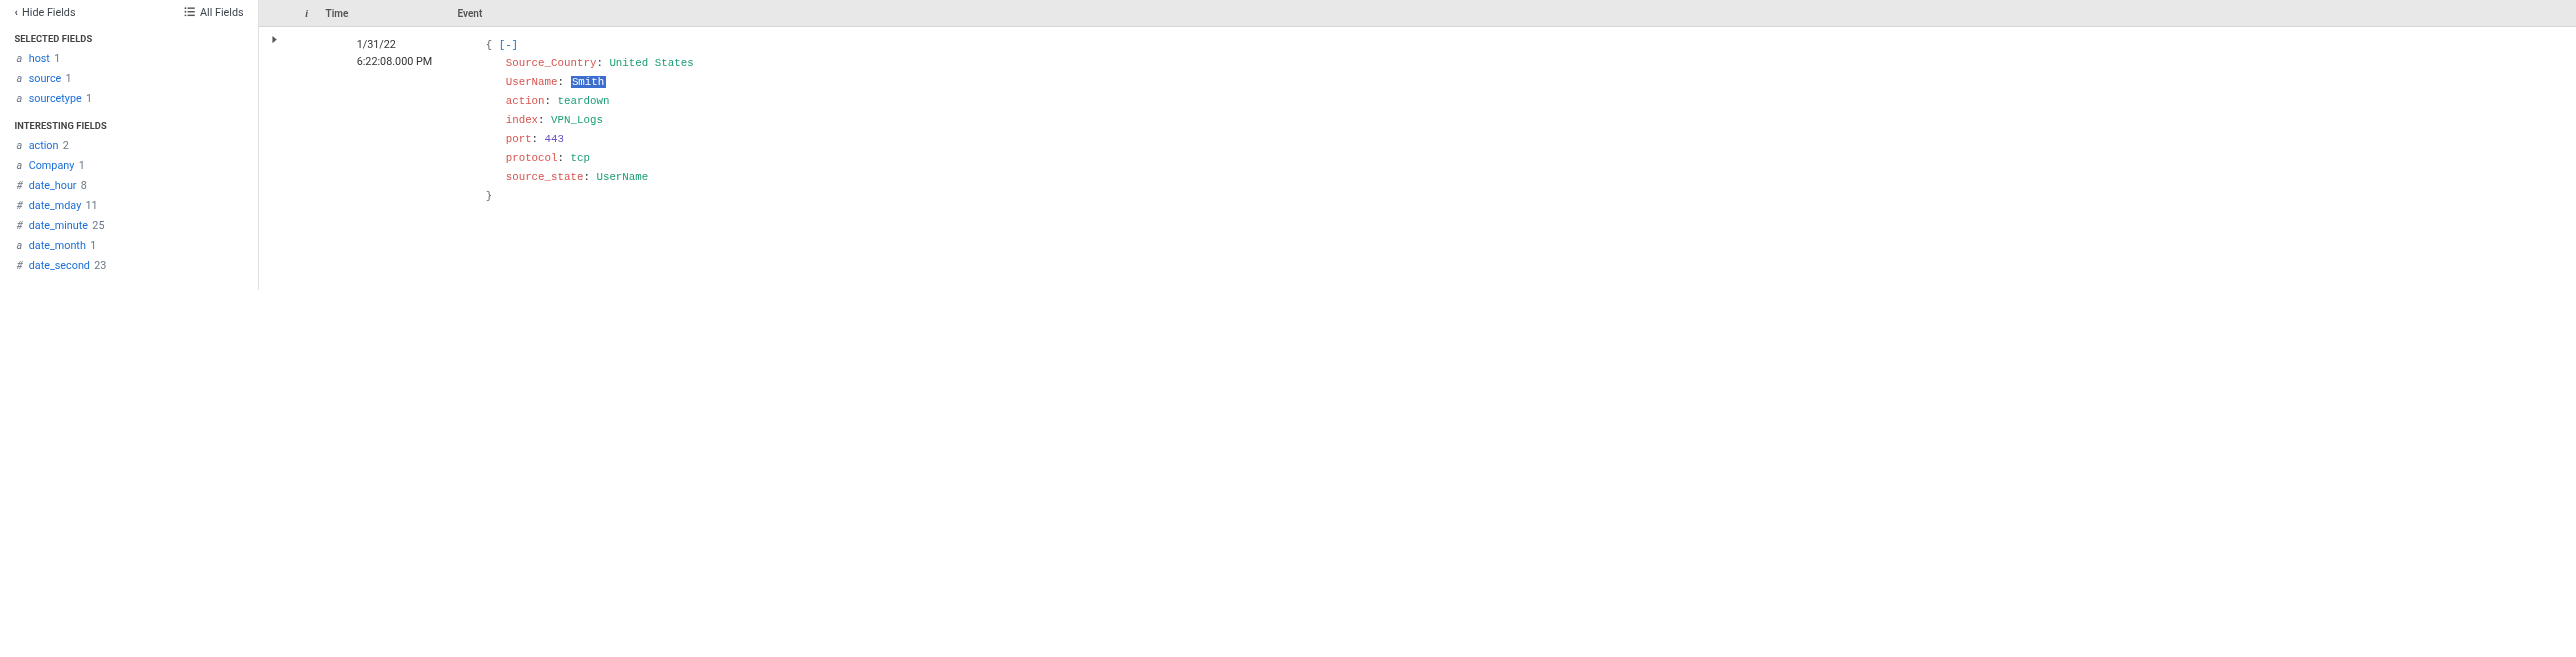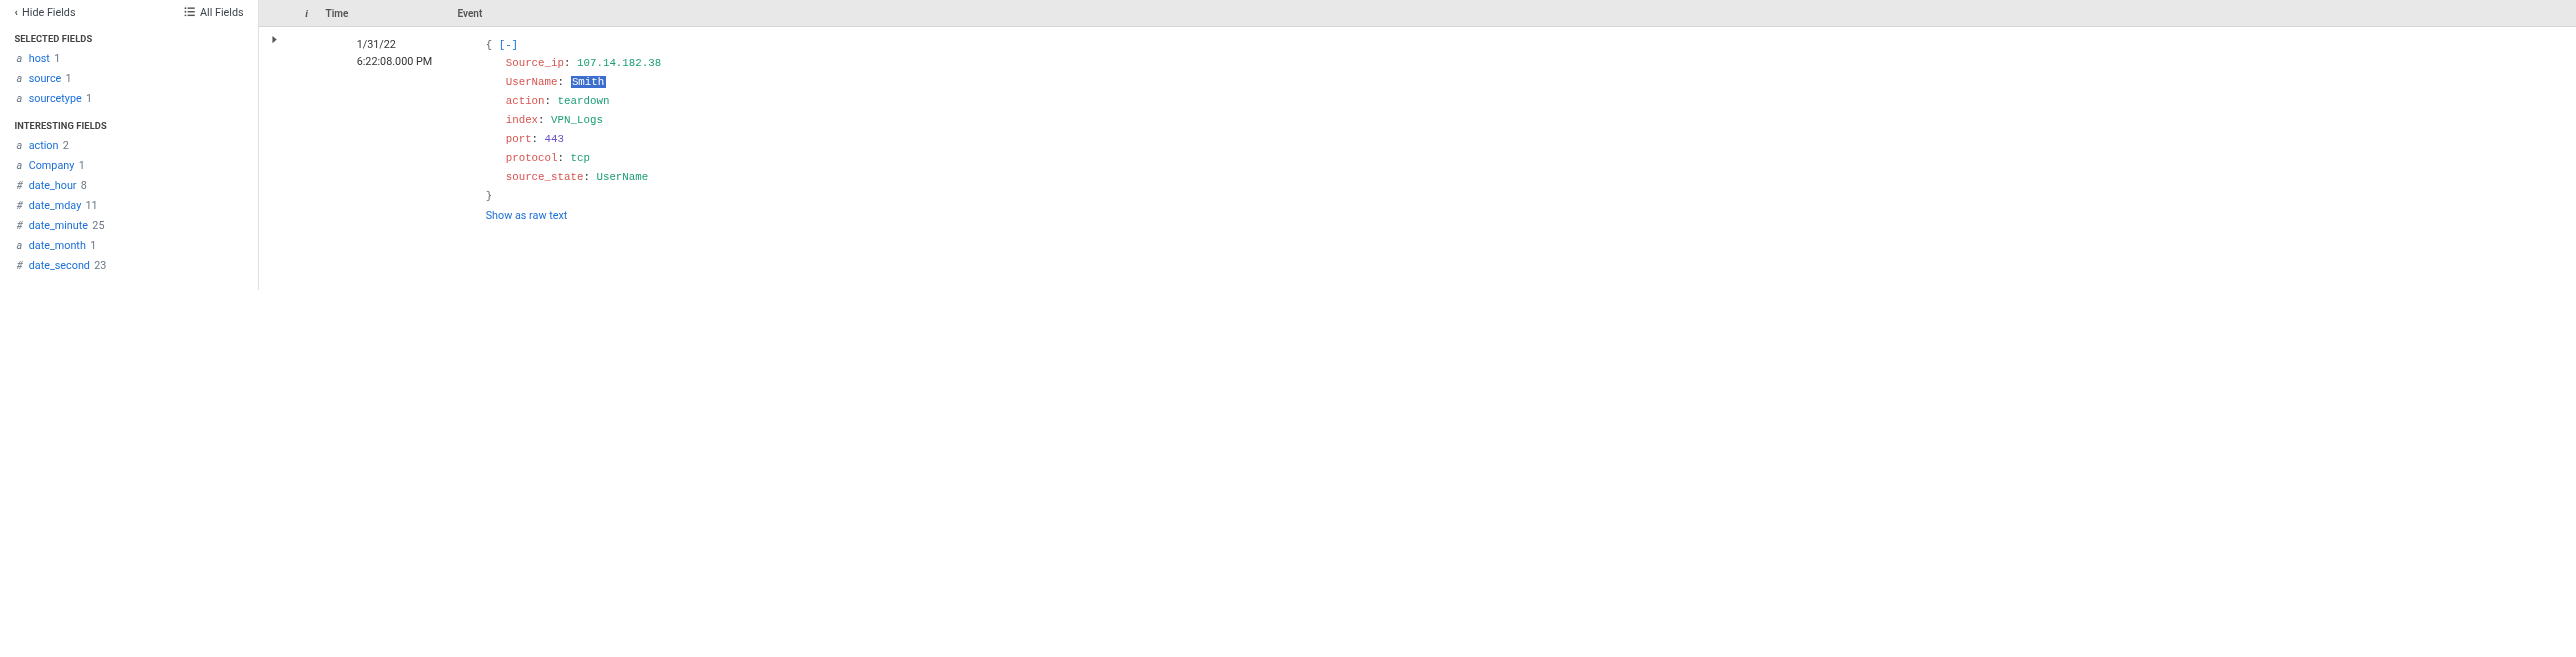--- a/index.html
+++ b/index.html
@@ -256,28 +256,27 @@
         <div>1/31/22</div>
         <div>6:22:08.000 PM</div>
       </div>
       <div class="event-cell">
         <div>
           <span class="json-brace">{</span>
           <span> </span>
           <span class="json-toggle">[-]</span>
         </div>
         <div id="json-pairs">
-            <div class="kv"><span class="k">Source_ip</span>: <span class="v-str">107.14.182.38</span></div>
+            <div class="kv"><span class="k">Source_Country</span>: <span class="v-str">United States</span></div>
             <div class="kv"><span class="k">UserName</span>: <span class="hl">Smith</span></div>
             <div class="kv"><span class="k">action</span>: <span class="v-str">teardown</span></div>
             <div class="kv"><span class="k">index</span>: <span class="v-str">VPN_Logs</span></div>
             <div class="kv"><span class="k">port</span>: <span class="v-num">443</span></div>
             <div class="kv"><span class="k">protocol</span>: <span class="v-str">tcp</span></div>
             <div class="kv"><span class="k">source_state</span>: <span class="v-str">UserName</span></div>
           </div>
         <div class="json-brace">}</div>
-        <div class="raw-link">Show as raw text</div>
       </div>
     </div>
   </main>
 
 </div>
 
 
 </body></html>

